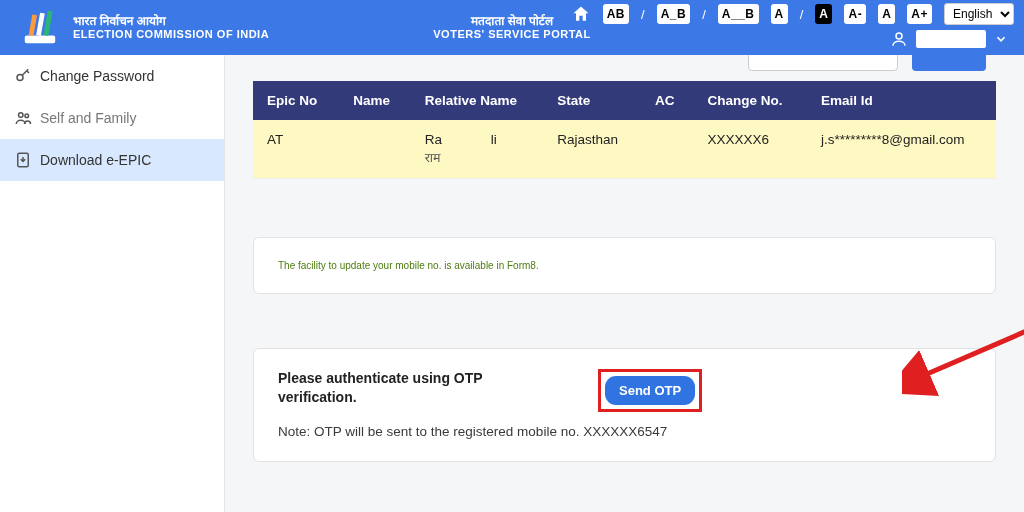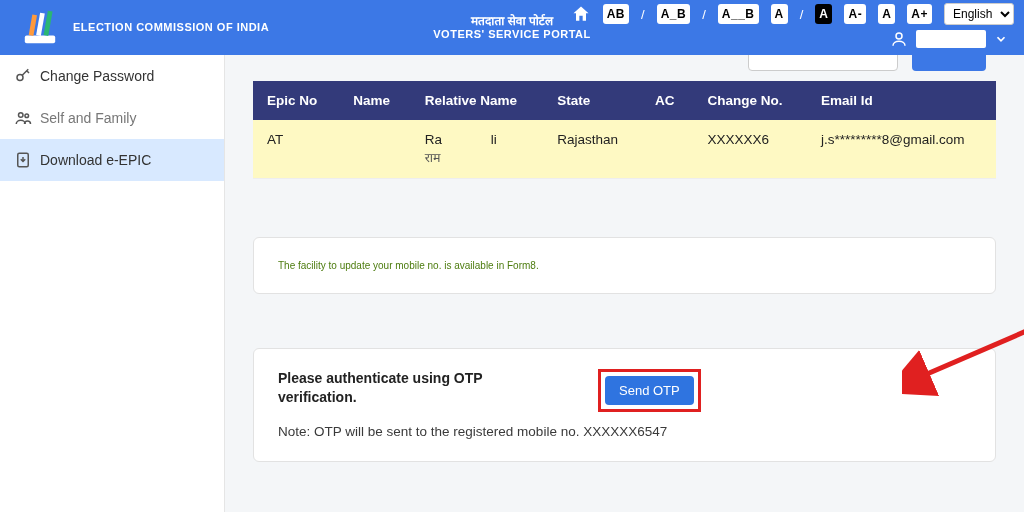--- a/index.html
+++ b/index.html
@@ -125,22 +125,22 @@
   .otp-row { display: flex; align-items: flex-start; gap: 60px; }
   .otp-msg { font-size: 14px; font-weight: 600; max-width: 260px; color:#222; line-height:1.35; }
   .otp-note { font-size: 13.5px; color: #3a3a3a; margin-top: 12px; }
 
   .send-otp-wrap {
     border: 3px solid #e02020; padding: 4px;
     display: inline-block;
   }
   .send-otp-btn {
     background: #2f74e0; color: #fff;
-    font-size: 13px; font-weight: 400;
-    padding: 7px 14px; border-radius: 4px;
+    font-size: 13px; font-weight: 700;
+    padding: 7px 14px; border-radius: 11px;
     border: none; cursor: pointer;
   }
 
   .arrow {
     position: absolute; top: -34px; left: 648px;
     width: 160px; height: 90px;
     pointer-events: none;
   }
 </style>
 </head>
@@ -149,20 +149,21 @@
 <div class="header">
   <div class="logo-box">
     <svg viewBox="0 0 40 40">
         <rect x="4" y="28" width="32" height="8" rx="2" fill="#fff"></rect>
         <rect x="10" y="6" width="5" height="22" fill="#ff9a3c" transform="rotate(10 12 17)"></rect>
         <rect x="18" y="4" width="5" height="24" fill="#fff" transform="rotate(10 20 16)"></rect>
         <rect x="26" y="2" width="5" height="26" fill="#2bb673" transform="rotate(10 28 15)"></rect>
       </svg>
   </div>
   <div class="title-block">
+    <div class="title-hi">भारत निर्वाचन आयोग</div>
     <div class="title-en">ELECTION COMMISSION OF INDIA</div>
   </div>
   <div class="center-title">
     <div class="center-hi">मतदाता सेवा पोर्टल</div>
     <div class="center-en">VOTERS' SERVICE PORTAL</div>
   </div>
 
   <div class="header-right">
     <span class="home-ic">
       <svg viewBox="0 0 24 24" fill="#fff">

